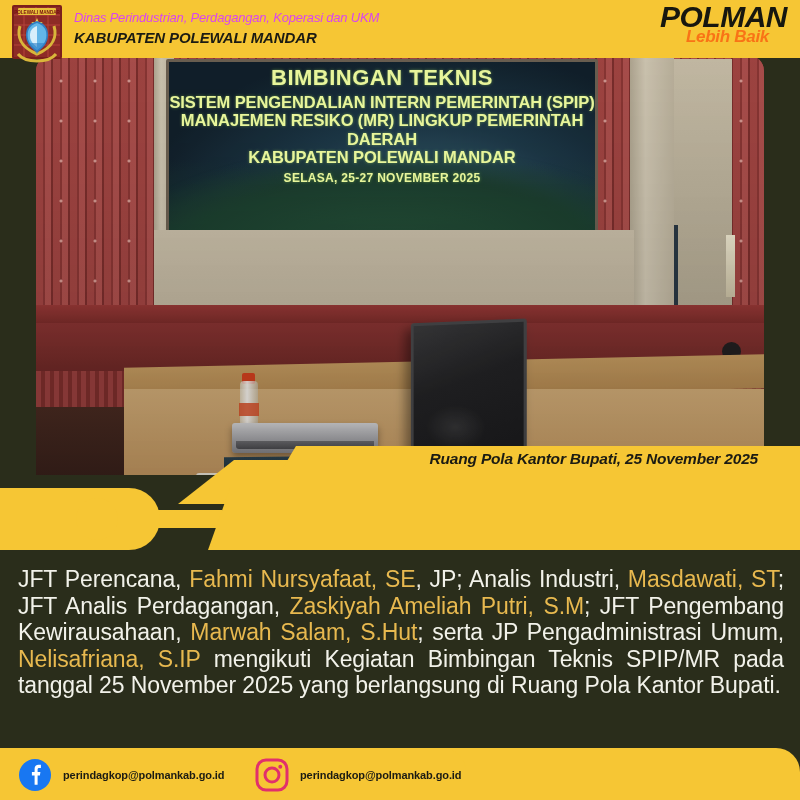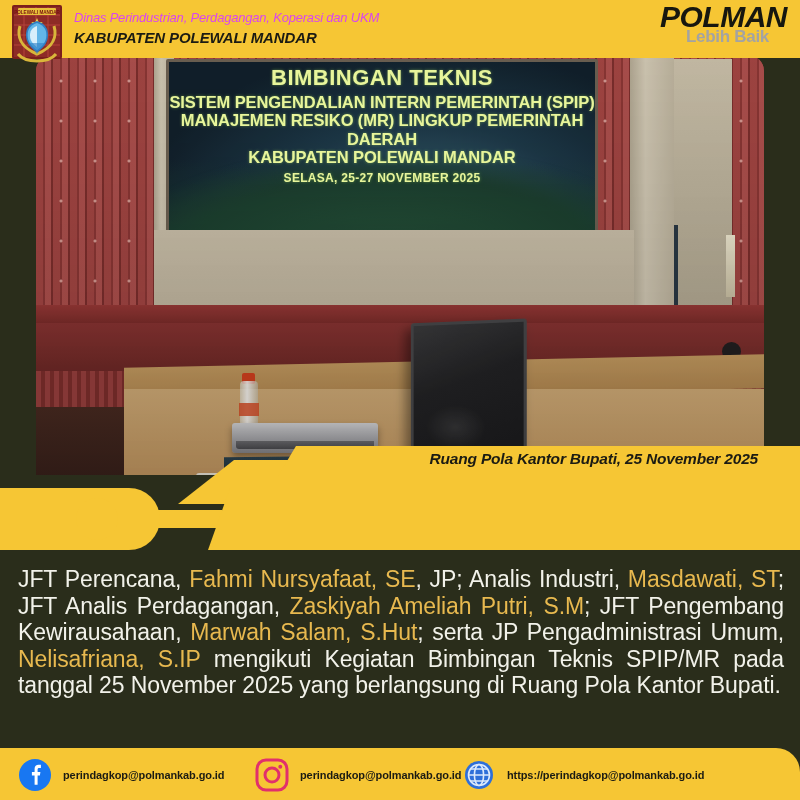--- a/index.html
+++ b/index.html
@@ -47,22 +47,22 @@
     width: 128px; height: 50px; z-index: 32;
   }
   .polman-top {
     position: absolute; left: 0; top: 0;
     font-size: 30px; font-weight: bold; font-style: italic;
     color: #17170f; letter-spacing: -0.5px; line-height: 26px;
     white-space: nowrap;
   }
   .polman-sub {
     position: absolute; left: 26px; top: 23px;
-    font-size: 17px; font-weight: bold; 
-    color: #a3a3a3; letter-spacing: -0.3px; white-space: nowrap;
+    font-size: 17px; font-weight: bold; font-style: italic;
+    color: #f97316; letter-spacing: -0.3px; white-space: nowrap;
   }
 
   
   .photo-wrap {
     position: absolute; left: 36px; top: 55px;
     width: 728px; height: 420px;
     border-radius: 16px 16px 0 0;
     overflow: hidden;
     z-index: 10;
     padding-left: 36px;
@@ -511,27 +511,14 @@
     <span class="ic">
       <svg viewBox="0 0 34 34" width="34" height="34">
         <rect x="2" y="2" width="30" height="30" rx="9" fill="none" stroke="#E1306C" stroke-width="3"></rect>
         <circle cx="17" cy="17" r="7" fill="none" stroke="#E1306C" stroke-width="3"></circle>
         <circle cx="25.3" cy="8.8" r="2" fill="#E1306C"></circle>
       </svg>
     </span>
     <span class="lbl">perindagkop@polmankab.go.id</span>
   </div>
 
-  <div class="f-item fi-web">
-    <span class="ic">
-      <svg viewBox="0 0 34 34" width="34" height="34">
-        <circle cx="17" cy="17" r="14" fill="#2E6FD9"></circle>
-        <g fill="none" stroke="#dce9fb" stroke-width="1.6">
-          <circle cx="17" cy="17" r="10.5"></circle>
-          <ellipse cx="17" cy="17" rx="4.6" ry="10.5"></ellipse>
-          <path d="M6.5 17h21M8.6 11h16.8M8.6 23h16.8"></path>
-        </g>
-      </svg>
-    </span>
-    <span class="lbl">https://perindagkop@polmankab.go.id</span>
-  </div>
 
 </div>
 
 </body></html>

